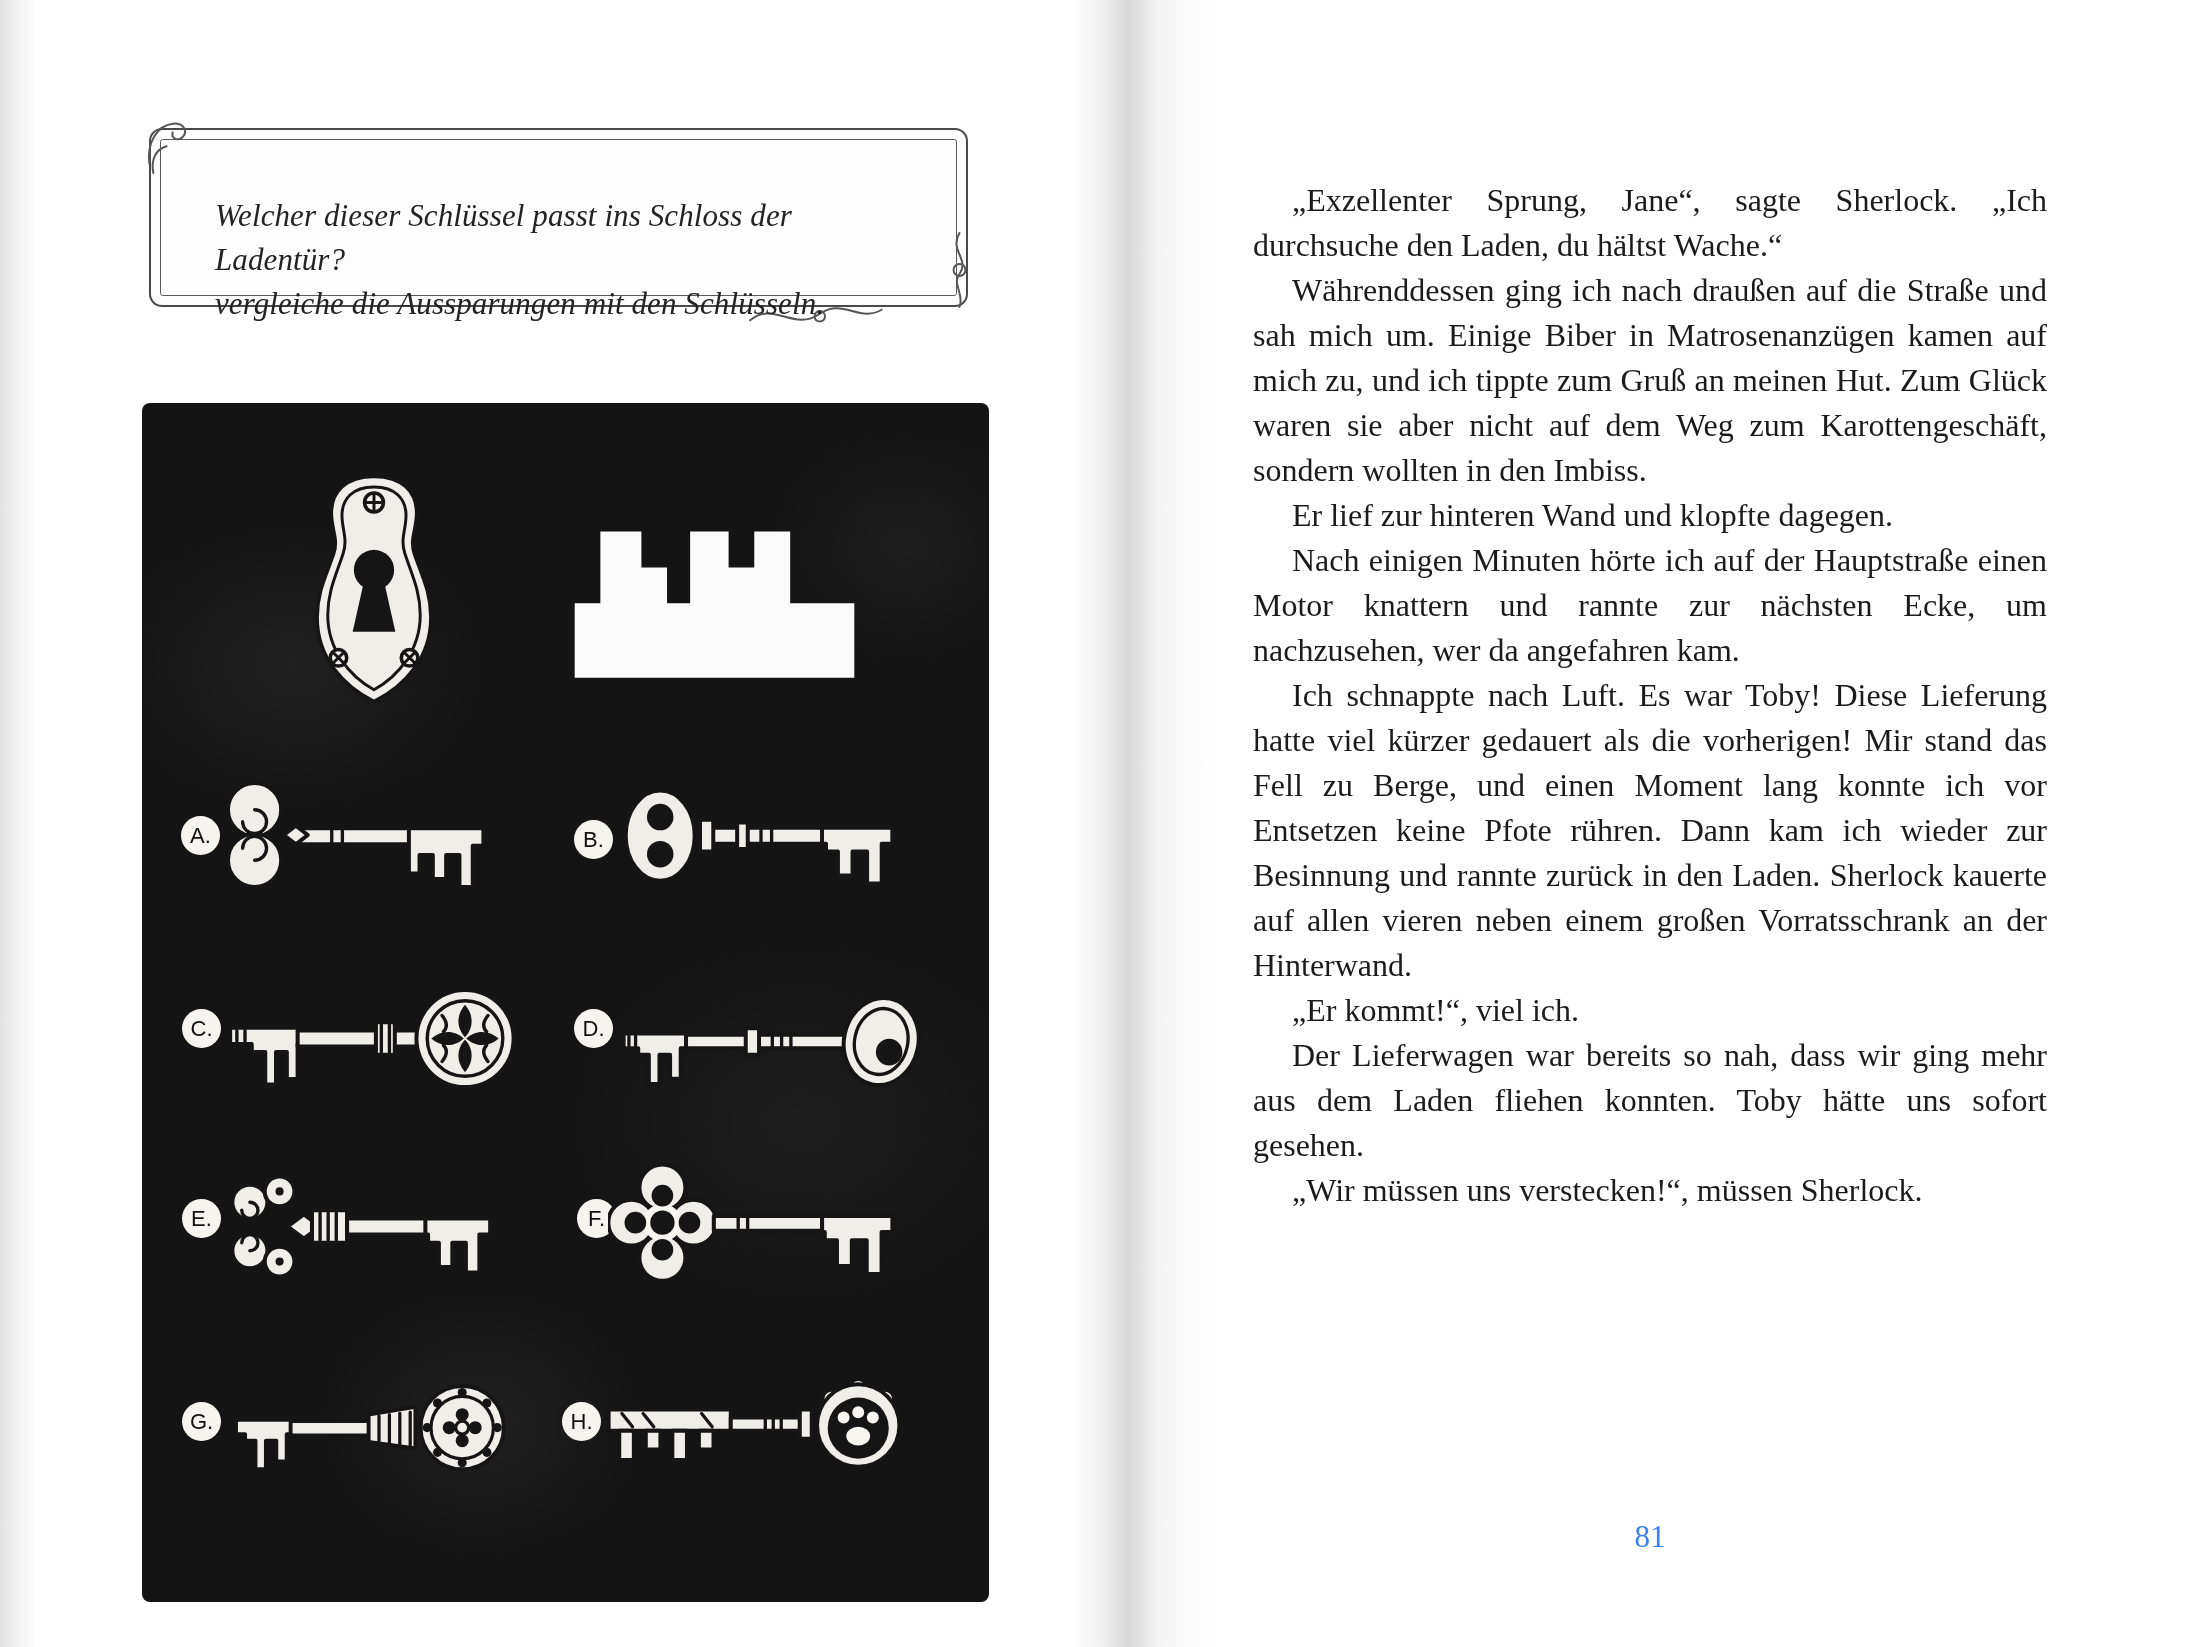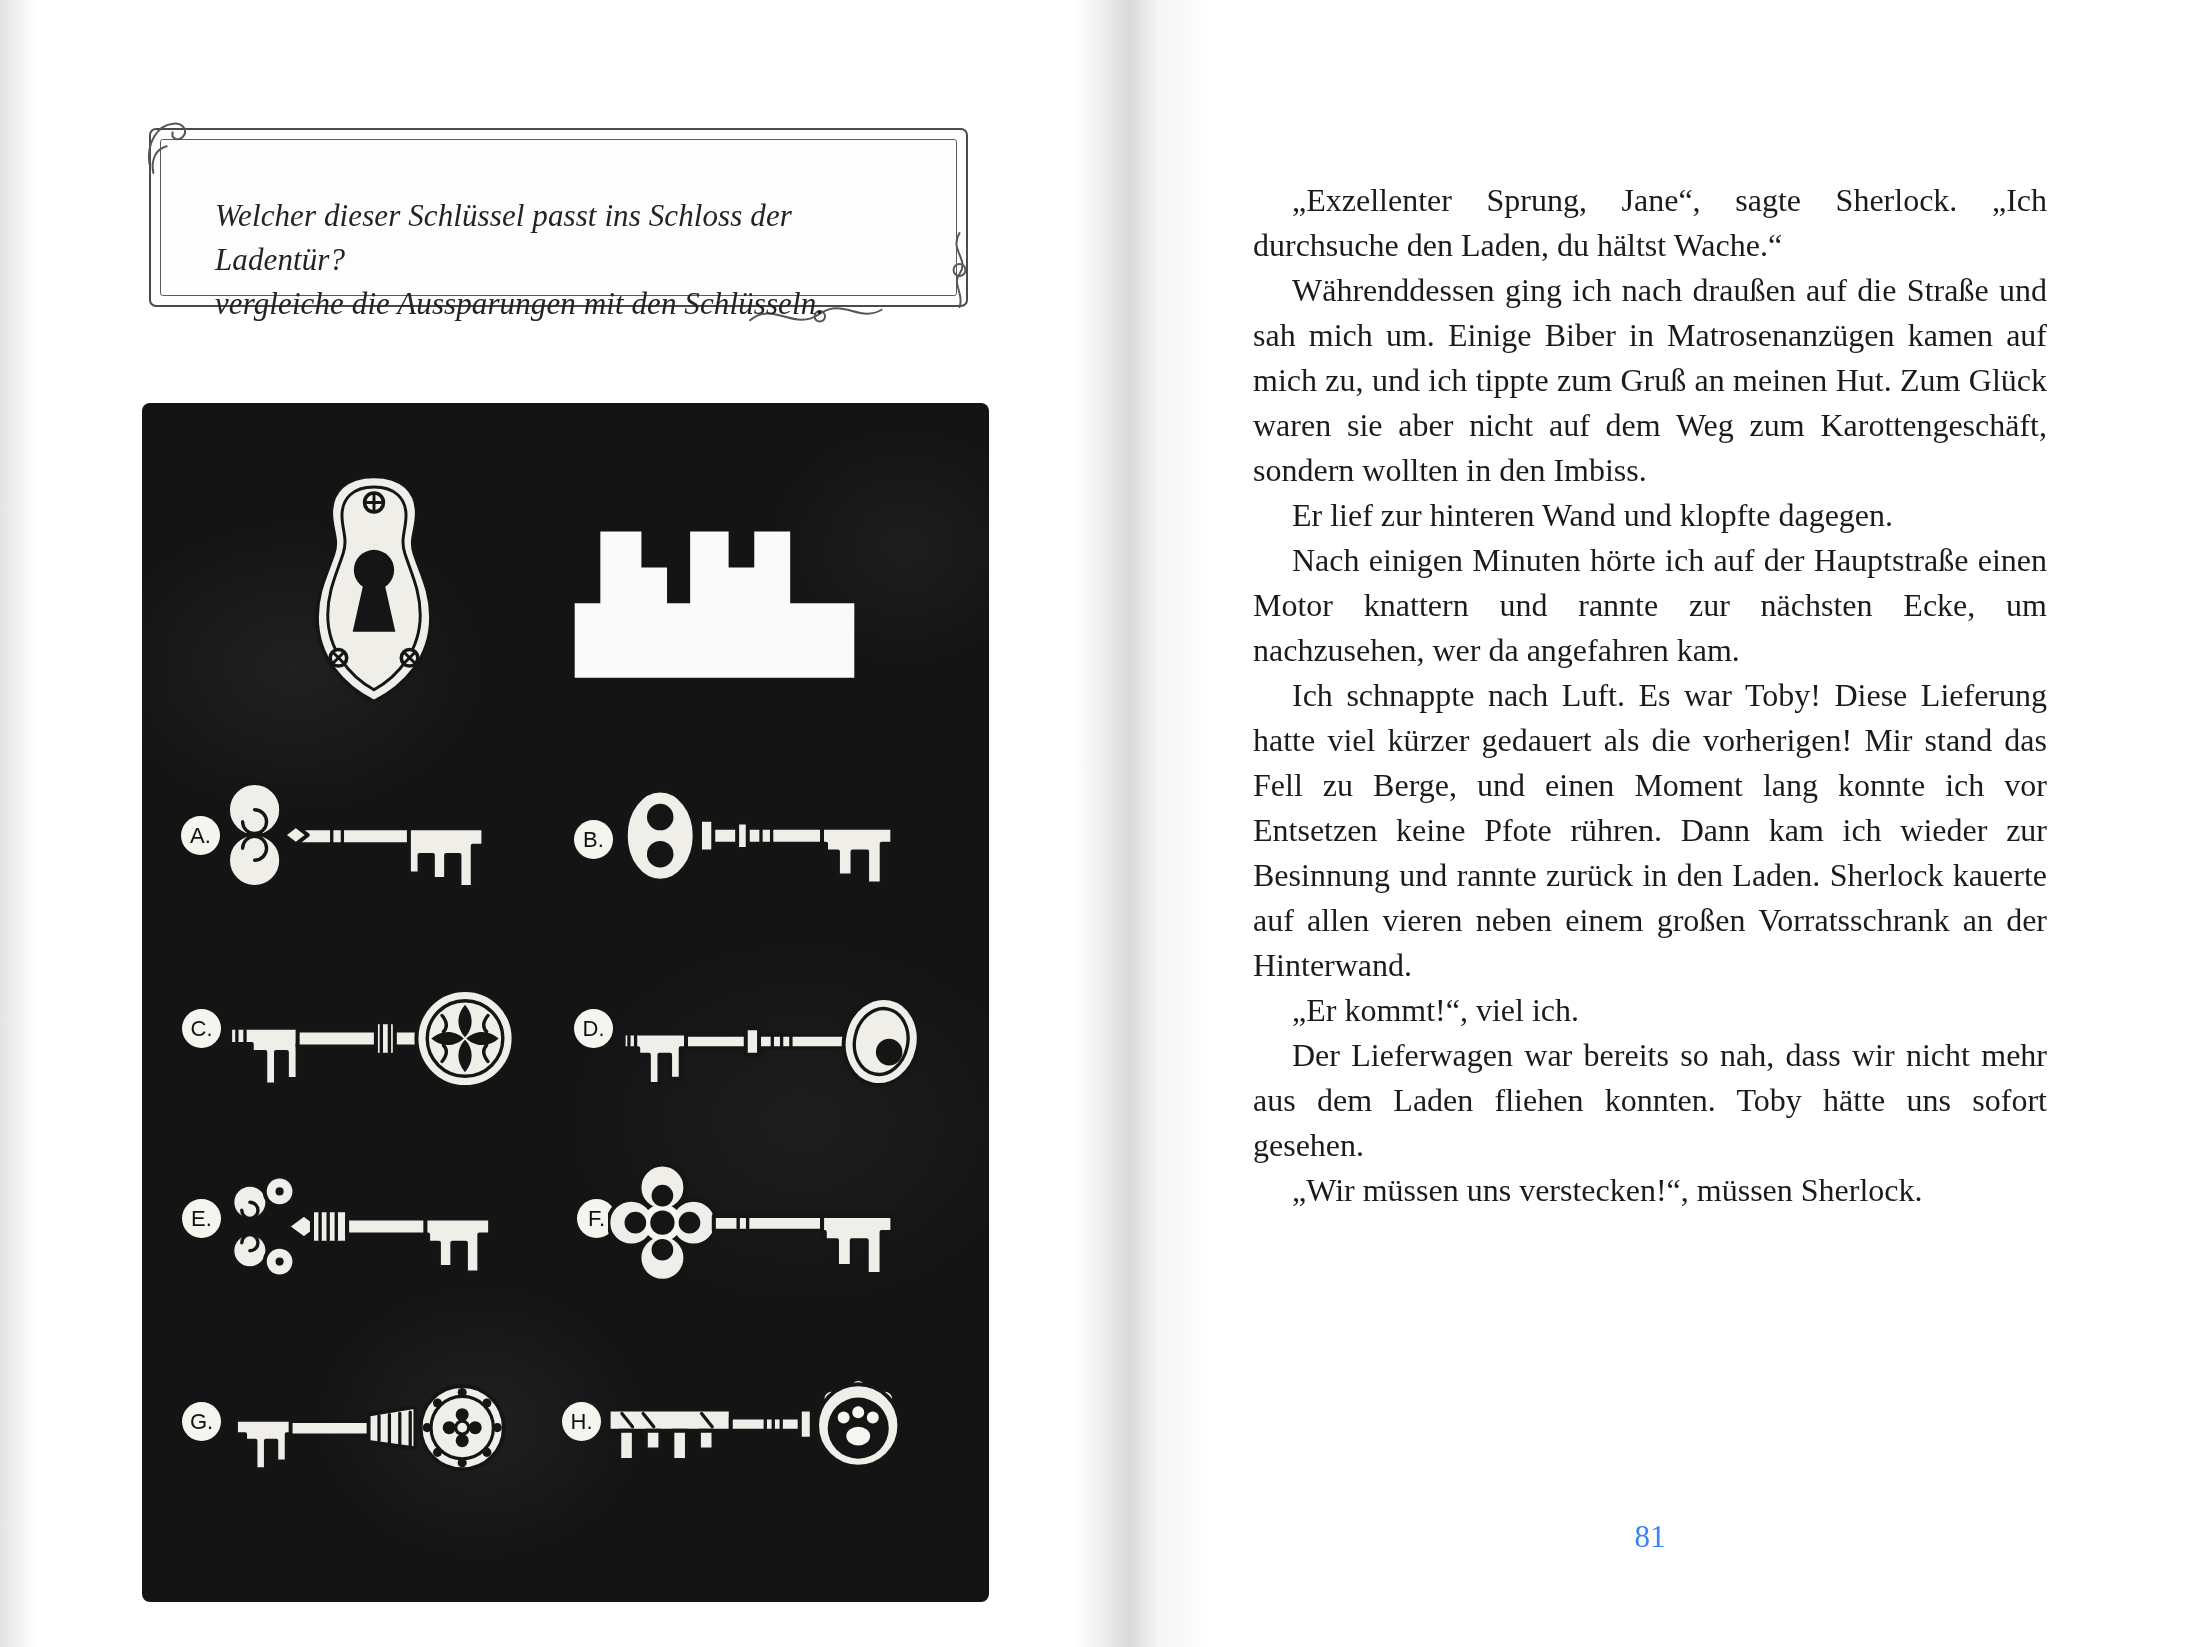--- a/index.html
+++ b/index.html
@@ -13,21 +13,21 @@
         #ffffff 55%, #ffffff 100%);
     color:#1b1b1b;
   }
   .page{position:absolute;top:0;height:1647px;}
   .page-left{left:0;width:1102px;}
   .page-right{left:1103px;width:1102px;font-family:Liberation Serif, serif;}
 
   
   .instruction-box{
     position:absolute;left:149px;top:128px;width:819px;height:179px;
-    border:2.7px solid #4a4a4a;border-radius:7px;box-sizing:border-box;
+    border:2.7px solid #4a4a4a;border-radius:13px;box-sizing:border-box;
     background:#fdfdfd;
   }
   .instruction-inner{
     position:absolute;left:9.3px;top:9.3px;right:9.3px;bottom:9.3px;
     border:1.7px solid #5a5a5a;border-radius:2.7px;
   }
   .instruction-text{
     position:absolute;left:64px;top:64px;right:46px;
     font-style:italic;font-size:31px;line-height:44px;color:#232323;
     letter-spacing:0.1px;
@@ -269,18 +269,18 @@
 </div>
 
 <div class="page page-right">
   <div class="story">
     <p>„Exzellenter Sprung, Jane“, sagte Sherlock. „Ich durchsuche den Laden, du hältst Wache.“</p>
     <p>Währenddessen ging ich nach draußen auf die Straße und sah mich um. Einige Biber in Matrosenanzügen kamen auf mich zu, und ich tippte zum Gruß an meinen Hut. Zum Glück waren sie aber nicht auf dem Weg zum Karottengeschäft, sondern wollten in den Imbiss.</p>
     <p>Er lief zur hinteren Wand und klopfte dagegen.</p>
     <p>Nach einigen Minuten hörte ich auf der Hauptstraße einen Motor knattern und rannte zur nächsten Ecke, um nachzusehen, wer da angefahren kam.</p>
     <p>Ich schnappte nach Luft. Es war Toby! Diese Lieferung hatte viel kürzer gedauert als die vorherigen! Mir stand das Fell zu Berge, und einen Moment lang konnte ich vor Entsetzen keine Pfote rühren. Dann kam ich wieder zur Besinnung und rannte zurück in den Laden. Sherlock kauerte auf allen vieren neben einem großen Vorratsschrank an der Hinterwand.</p>
     <p>„Er kommt!“, viel ich.</p>
-    <p>Der Lieferwagen war bereits so nah, dass wir nicht mehr aus dem Laden fliehen konnten. Toby hätte uns sofort gesehen.</p>
+    <p>Der Lieferwagen war bereits so nah, dass wir ging mehr aus dem Laden fliehen konnten. Toby hätte uns sofort gesehen.</p>
     <p>„Wir müssen uns verstecken!“, müssen Sherlock.</p>
   </div>
   <div class="page-number">81</div>
 </div>
 
 
 </body></html>

